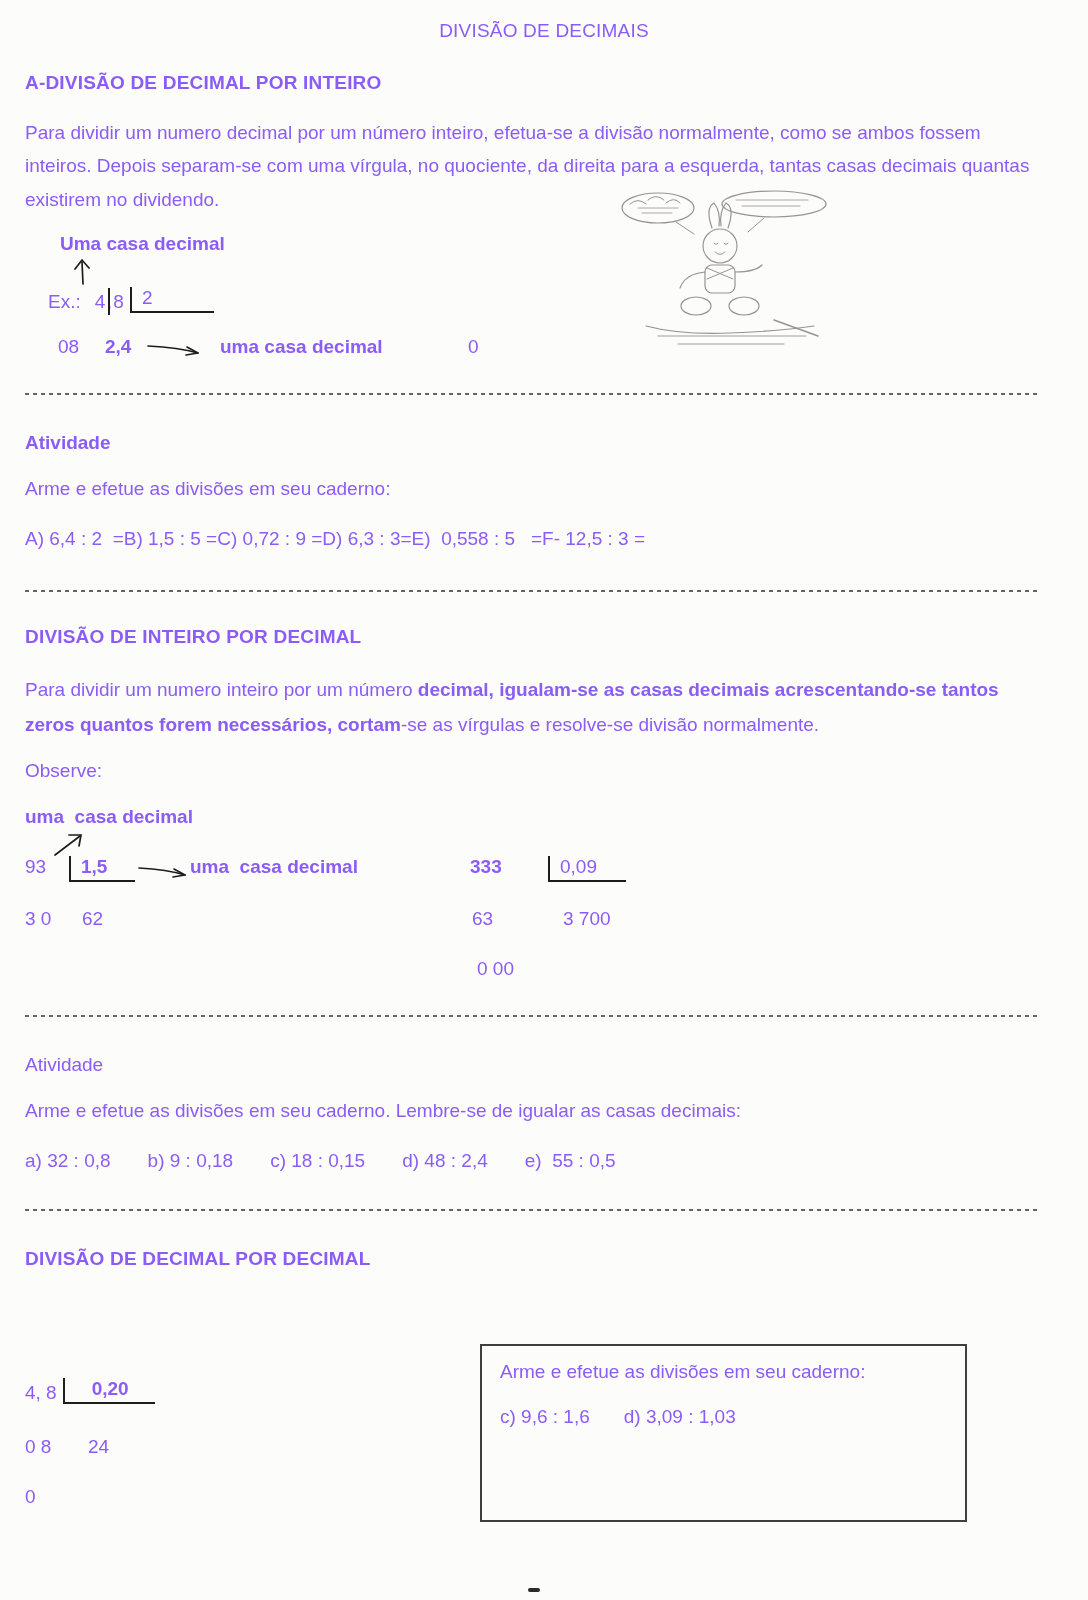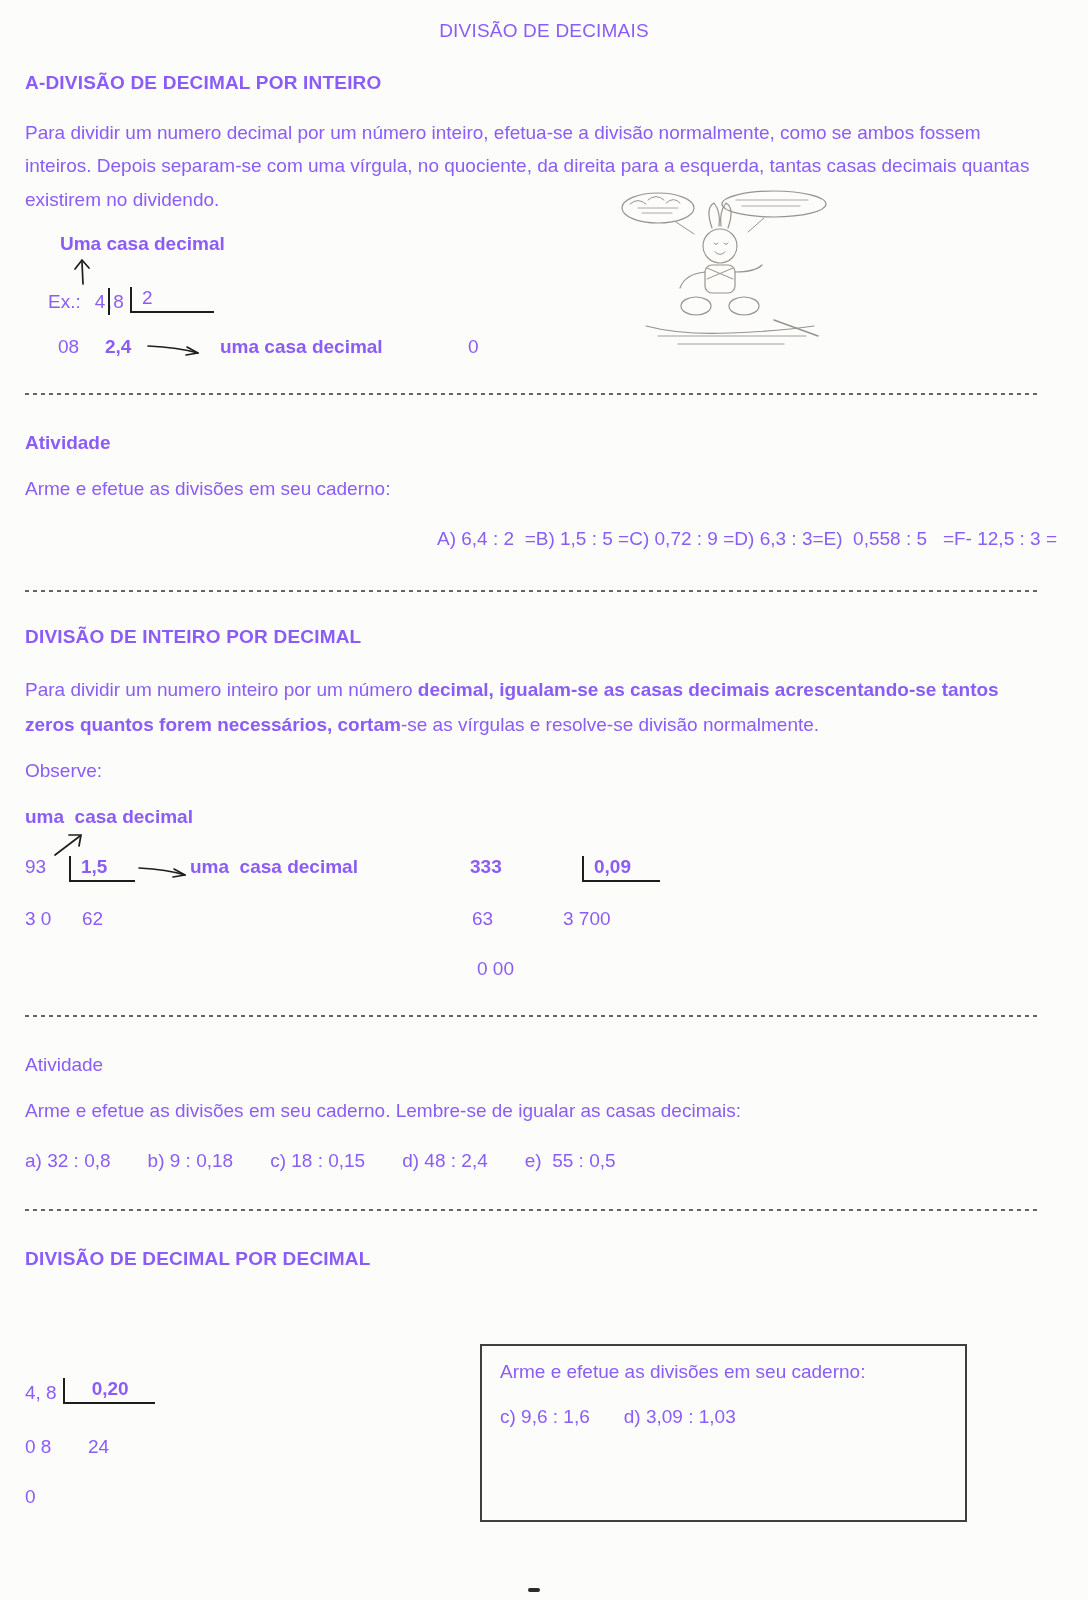--- a/index.html
+++ b/index.html
@@ -36,33 +36,33 @@
   .workrow-a .r2 { position:absolute; left:47px; font-weight:bold; }
   .workrow-a .ar { position:absolute; left:88px; top:4px; }
   .workrow-a .note { position:absolute; left:162px; font-weight:bold; }
   .workrow-a .fin { position:absolute; left:410px; }
   .cartoon { top:188px; left:616px; }
   .dashed { height:2px; left:25px; width:1016px;
     background:repeating-linear-gradient(90deg,#4b4b4b 0 4px, transparent 4px 8px); opacity:.85; }
   .hr1 { top:393px; } .hr2 { top:590px; } .hr3 { top:1015px; } .hr4 { top:1209px; }
   .atividade-a { top:432px; left:25px; font-weight:bold; }
   .instr-a { top:478px; left:25px; }
-  .items-a { top:528px; left:41px; width:1016px; display:flex; justify-content:flex-end; }
+  .items-a { top:528px; left:25px; width:1016px; display:flex; justify-content:flex-start; }
   .heading-b { top:626px; left:25px; }
   .para-b { top:672px; left:25px; line-height:1.85; }
   .observe { top:760px; left:25px; }
   .label-uma-b { top:806px; left:25px; }
   .arrow-ne-b { top:830px; left:52px; }
   .divrow-b { top:856px; left:25px; width:700px; height:34px; }
   .divrow-b .d93 { position:absolute; left:0; }
   .divrow-b .b15 { position:absolute; left:38px; font-weight:bold; }
   .divrow-b .ar { position:absolute; left:112px; top:6px; }
   .divrow-b .note { position:absolute; left:165px; font-weight:bold; }
   .divrow-b .d333 { position:absolute; left:445px; font-weight:bold; }
-  .divrow-b .b009 { position:absolute; left:551px; font-weight:bold; }
+  .divrow-b .b009 { position:absolute; left:517px; font-weight:normal; }
   .row2-b { top:908px; left:25px; width:700px; }
   .row2-b .a { position:absolute; left:0; } .row2-b .b { position:absolute; left:57px; }
   .row2-b .c { position:absolute; left:447px; } .row2-b .d { position:absolute; left:538px; }
   .row3-b { top:958px; left:477px; }
   .atividade-b { top:1054px; left:25px; }
   .instr-b { top:1100px; left:25px;text-align:center; }
   .items-b { top:1150px; left:25px; display:flex; gap:37px; }
   .heading-c { top:1248px; left:25px; }
   .para-c { top:1294px; left:25px; line-height:1.8; }
   .exc-r1 { top:1378px; left:25px; }

